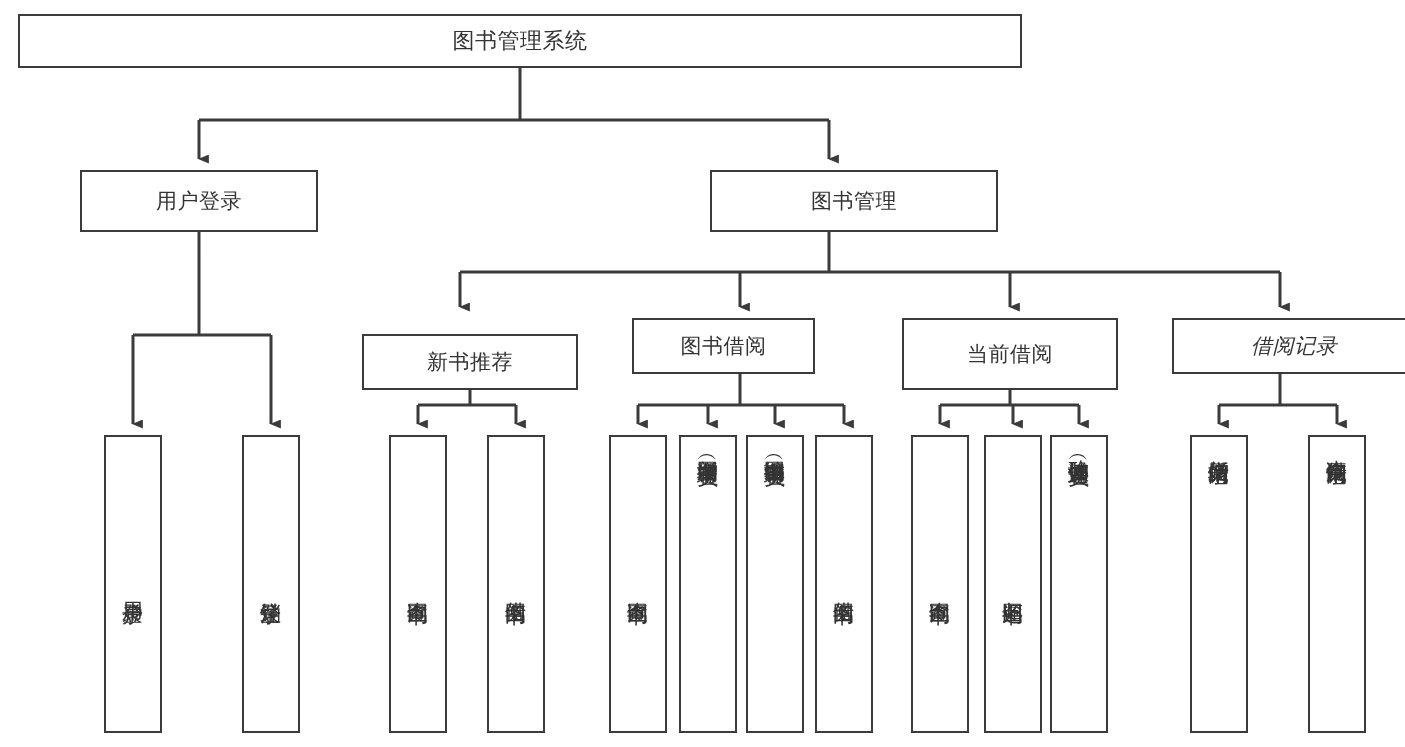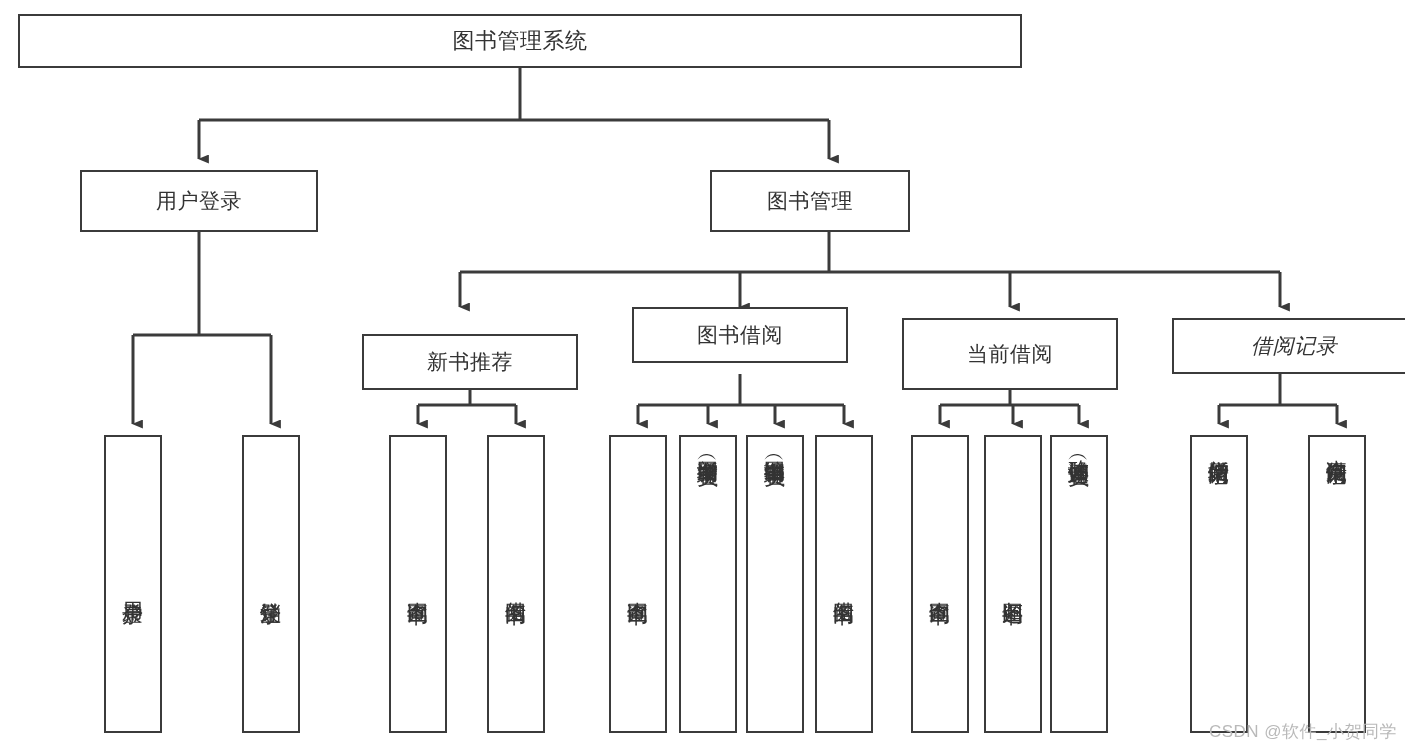--- a/index.html
+++ b/index.html
@@ -125,27 +125,27 @@
       </g>
   </svg>
 
   <div id="nodes-layer">
       <div class="node root horizontal" style="left: 18px; top: 14px; width: 1004px; height: 54px;">
         <span class="node-label">图书管理系统</span>
       </div>
       <div class="node horizontal" style="left: 80px; top: 170px; width: 238px; height: 62px;">
         <span class="node-label">用户登录</span>
       </div>
-      <div class="node horizontal" style="left: 710px; top: 170px; width: 200px; height: 62px;">
+      <div class="node horizontal" style="left: 710px; top: 170px; width: 288px; height: 62px;">
         <span class="node-label">图书管理</span>
       </div>
       <div class="node horizontal" style="left: 362px; top: 334px; width: 216px; height: 56px;">
         <span class="node-label">新书推荐</span>
       </div>
-      <div class="node horizontal" style="left: 632px; top: 307px; width: 216px; height: 56px;">
+      <div class="node horizontal" style="left: 632px; top: 318px; width: 183px; height: 56px;">
         <span class="node-label">图书借阅</span>
       </div>
       <div class="node horizontal" style="left: 902px; top: 318px; width: 216px; height: 72px;">
         <span class="node-label">当前借阅</span>
       </div>
       <div class="node horizontal" style="left: 1172px; top: 318px; width: 244px; height: 56px; font-style: italic;">
         <span class="node-label">借阅记录</span>
       </div>
       <div class="node vertical centered" style="left: 104px; top: 435px; width: 58px; height: 298px;">
         <span class="node-label">用户登录</span>
@@ -181,14 +181,13 @@
         <span class="node-label">确认归还（管理员）</span>
       </div>
       <div class="node vertical" style="left: 1190px; top: 435px; width: 58px; height: 298px;">
         <span class="node-label">新增借阅记录</span>
       </div>
       <div class="node vertical" style="left: 1308px; top: 435px; width: 58px; height: 298px;">
         <span class="node-label">查询借阅记录</span>
       </div>
     </div>
 
-  <div id="watermark">CSDN @软件_小贺同学</div>
 </div>
 
 </body></html>

